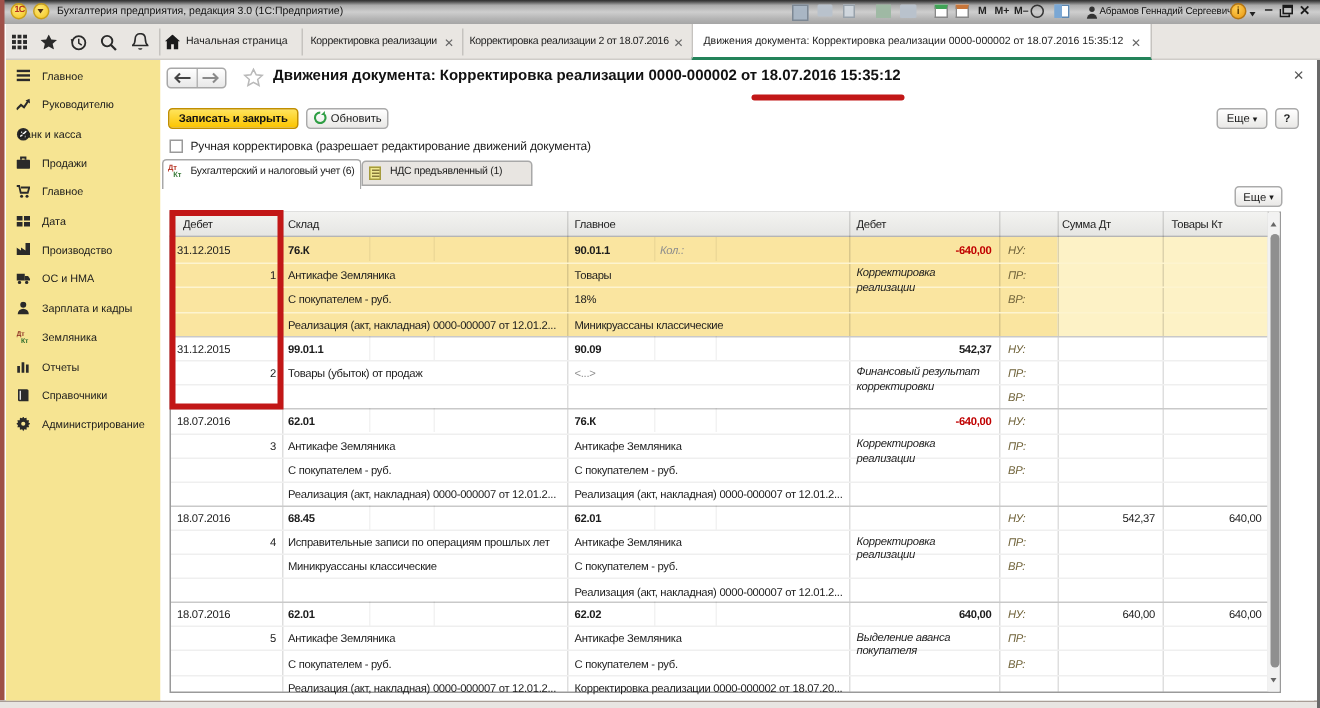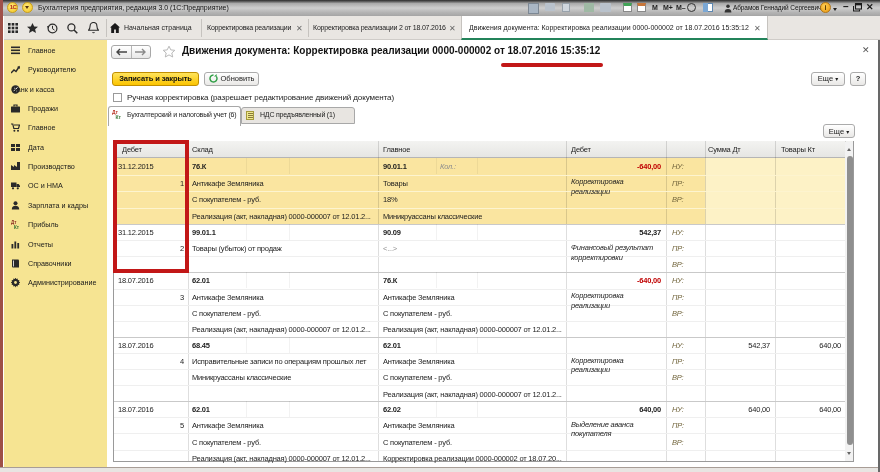--- a/index.html
+++ b/index.html
@@ -160,21 +160,21 @@
     <div class="ab" style="left:28px;top:181.45000000000002px;font-size:7.2px;color:#1a1a1a;white-space:nowrap">ОС и НМА</div>
     <svg class="ab" style="left:11px;top:200.8px" width="9" height="10" viewBox="0 0 9 10">
       <circle cx="4.5" cy="2.2" r="2" fill="#2a2a2a"></circle>
       <path d="M0.8 8.5a3.7 3.7 0 017.4 0z" fill="#2a2a2a"></path>
     </svg>
     <div class="ab" style="left:28px;top:200.8px;font-size:7.2px;color:#1a1a1a;white-space:nowrap">Зарплата и кадры</div>
     <svg class="ab" style="left:11px;top:220.15px" width="9" height="10" viewBox="0 0 9 10">
       <text x="0" y="4" font-size="4.5" font-weight="bold" fill="#8a2b20">Дт</text>
       <text x="3" y="8.6" font-size="4.5" font-weight="bold" fill="#2a6b2a">Кт</text>
     </svg>
-    <div class="ab" style="left:28px;top:220.15px;font-size:7.2px;color:#1a1a1a;white-space:nowrap">Прибыль</div>
+    <div class="ab" style="left:28px;top:220.15px;font-size:7.2px;color:#1a1a1a;white-space:nowrap">Земляника</div>
     <svg class="ab" style="left:11px;top:239.5px" width="9" height="10" viewBox="0 0 9 10">
       <g fill="#2a2a2a">
         <rect x="0.5" y="4" width="1.8" height="4.5"></rect>
         <rect x="3.4" y="1.5" width="1.8" height="7"></rect>
         <rect x="6.3" y="3" width="1.8" height="5.5"></rect>
       </g>
     </svg>
     <div class="ab" style="left:28px;top:239.5px;font-size:7.2px;color:#1a1a1a;white-space:nowrap">Отчеты</div>
     <svg class="ab" style="left:11px;top:258.85px" width="9" height="10" viewBox="0 0 9 10">
       <path d="M1 0.5h6a1 1 0 011 1v7H2a1 1 0 01-1-1z" fill="#2a2a2a"></path>

